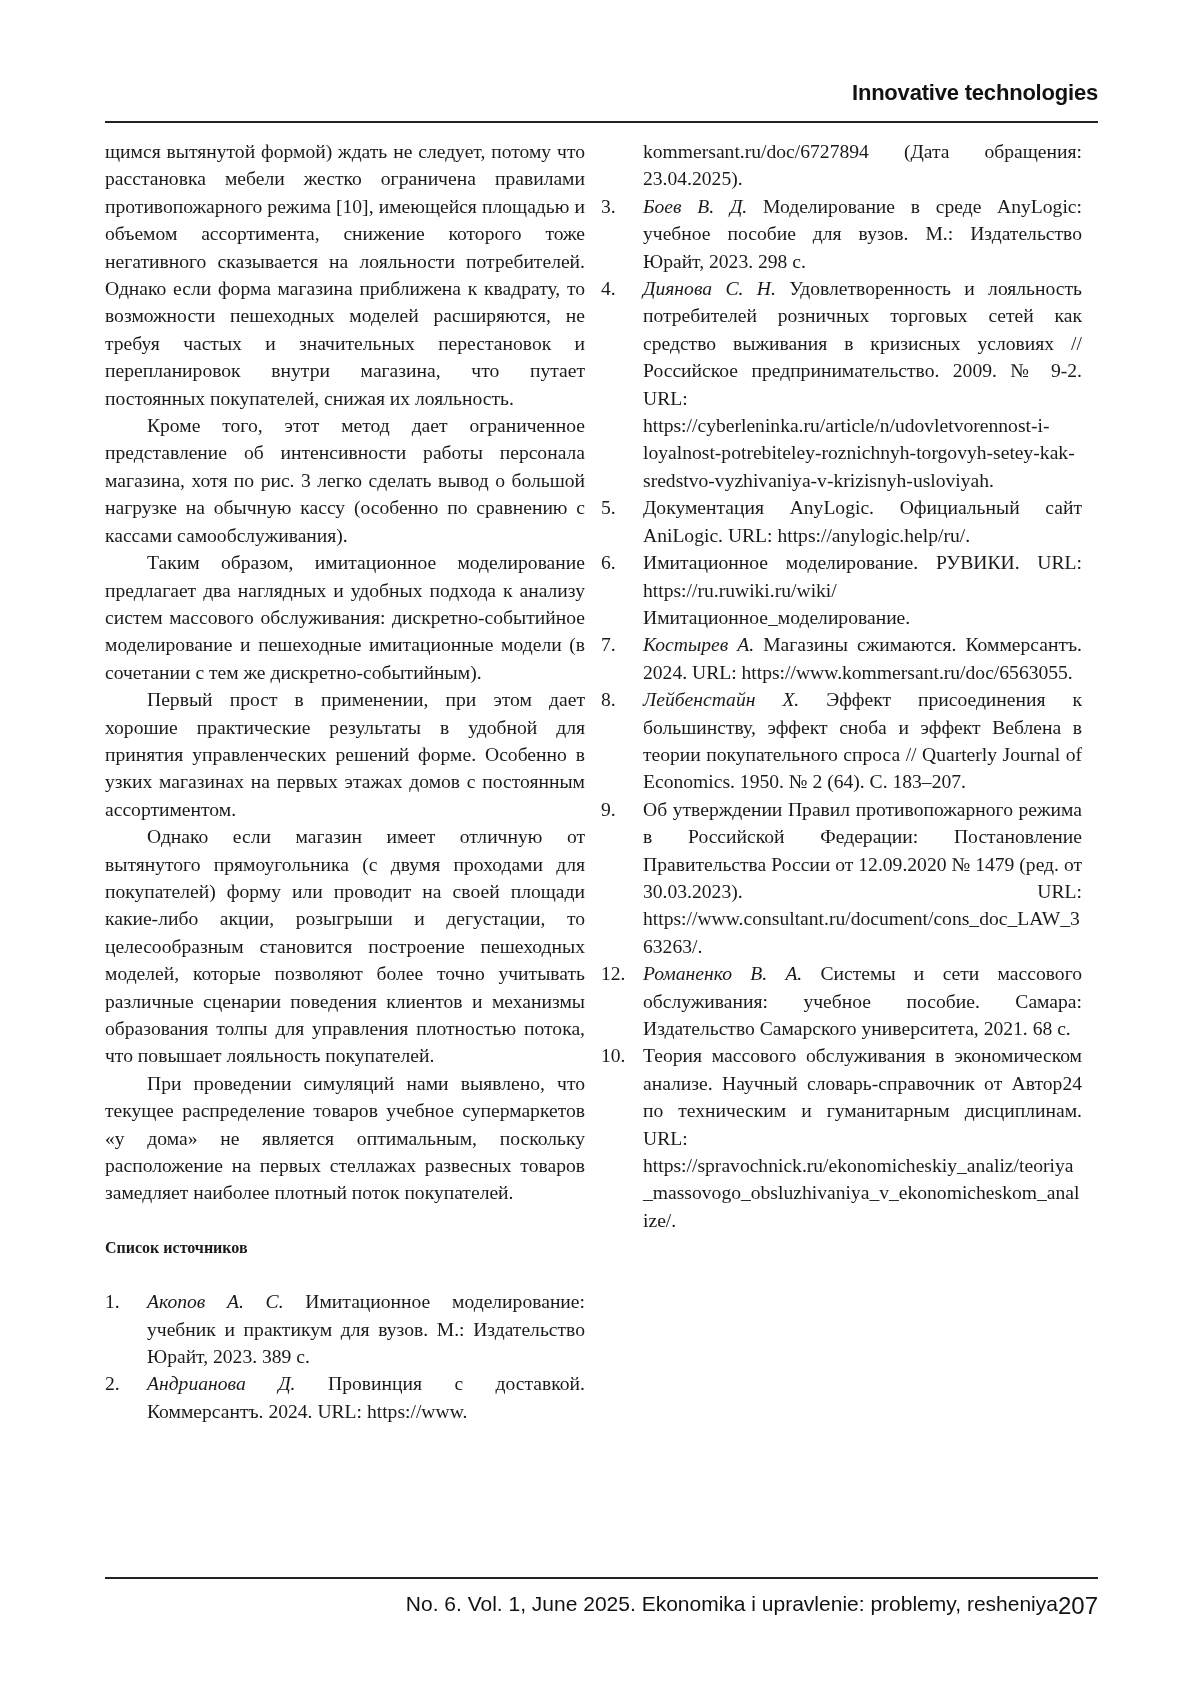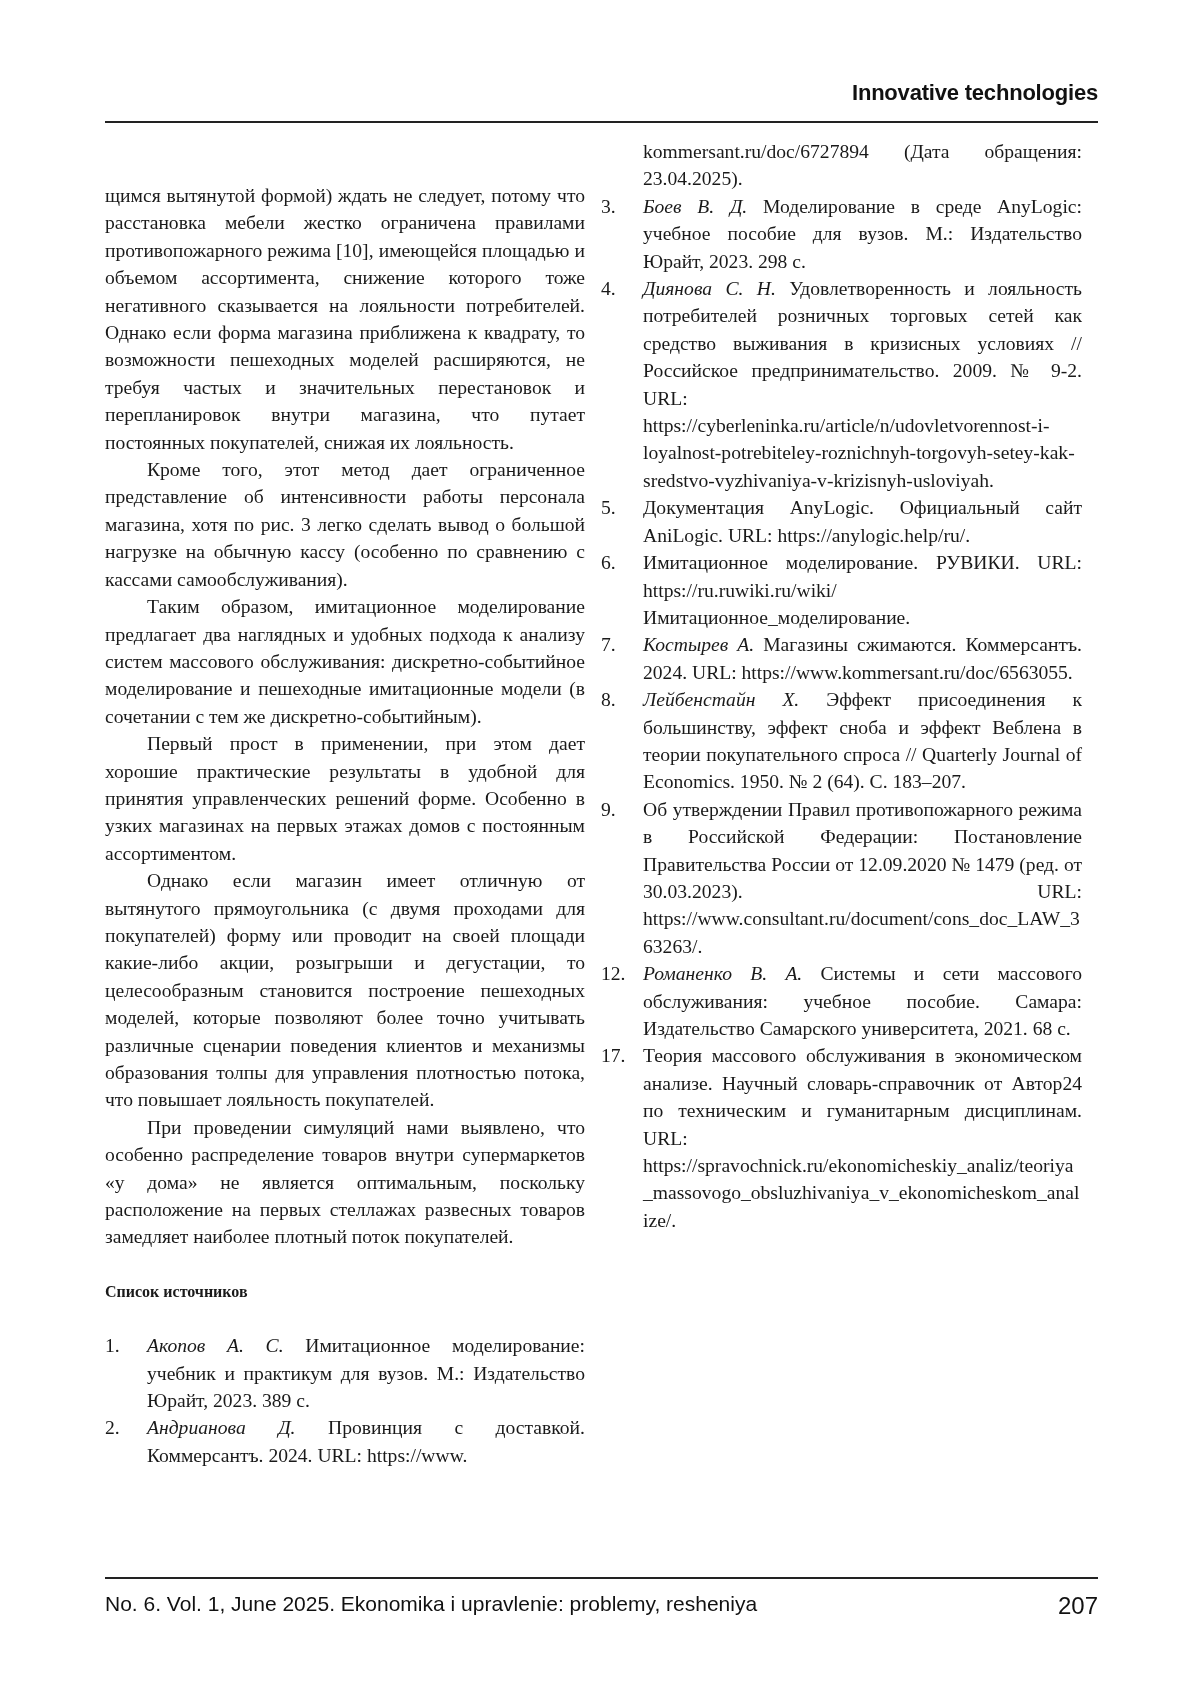--- a/index.html
+++ b/index.html
@@ -10,52 +10,52 @@
     letter-spacing: -0.2px; color: #111;
   }
   .rule { position: absolute; left: 105px; width: 993px; height: 0; border-top: 2px solid #222; }
   .rule.top { top: 121px; }
   .rule.bottom { top: 1577px; }
   .col {
     position: absolute; top: 138px;
     font-family: "Liberation Serif", serif; font-size: 19.6px; line-height: 27.4px;
     text-align: justify; hyphens: manual;
   }
-  .col.left { left: 105px; width: 480px; margin-top: 44px; }
+  .col.left { left: 105px; width: 480px; }
   .col.right { left: 601px; width: 481px; }
   .col p { margin: 0; }
   .col p.indent { text-indent: 42px; }
   .refs-title {
     text-align: left; font-weight: bold; margin: 27px 0 27px 0; font-size: 16px;
   }
   .ref { display: flex; }
   .ref .num { width: 42px; flex: 0 0 42px; text-align: left; }
   .ref .body { flex: 1; text-align: justify; word-break: break-word; }
   .ref .author { font-style: italic; }
   .cont { padding-left: 42px; text-align: justify; word-break: break-word; }
   .footer {
     position: absolute; left: 105px; top: 1592px; width: 993px;
     font-family: "Liberation Sans", sans-serif; font-size: 21px; color: #111;
-    display: flex; justify-content: space-between;
+    display: flex; justify-content: flex-end;
   }
   .footer .page-num { font-size: 24px; }
 </style>
 </head>
 <body>
 
 <div class="running-head">Innovative technologies</div>
 <div class="rule top"></div>
 
 <div class="col left">
   <p>щимся вытянутой формой) ждать не следует, потому что расстановка мебели жестко ограничена правилами противопожарного режима [10], имеющейся площадью и объемом ассортимента, снижение которого тоже негативного сказывается на лояльности потребителей. Однако если форма магазина приближена к квадрату, то возможности пешеходных моделей расширяются, не требуя частых и значительных перестановок и перепланировок внутри магазина, что путает постоянных покупателей, снижая их лояльность.</p>
   <p class="indent">Кроме того, этот метод дает ограниченное представление об интенсивности работы персонала магазина, хотя по рис. 3 легко сделать вывод о большой нагрузке на обычную кассу (особенно по сравнению с кассами самообслуживания).</p>
   <p class="indent">Таким образом, имитационное моделирование предлагает два наглядных и удобных подхода к анализу систем массового обслуживания: дискретно-событийное моделирование и пешеходные имитационные модели (в сочетании с тем же дискретно-событийным).</p>
   <p class="indent">Первый прост в применении, при этом дает хорошие практические результаты в удобной для принятия управленческих решений форме. Особенно в узких магазинах на первых этажах домов с постоянным ассортиментом.</p>
   <p class="indent">Однако если магазин имеет отличную от вытянутого прямоугольника (с двумя проходами для покупателей) форму или проводит на своей площади какие-либо акции, розыгрыши и дегустации, то целесообразным становится построение пешеходных моделей, которые позволяют более точно учитывать различные сценарии поведения клиентов и механизмы образования толпы для управления плотностью потока, что повышает лояльность покупателей.</p>
-  <p class="indent">При проведении симуляций нами выявлено, что особенно распределение товаров внутри супермаркетов «у дома» не является оптимальным, поскольку расположение на первых стеллажах развесных товаров замедляет наиболее плотный поток покупателей.</p>
+  <p class="indent">При проведении симуляций нами выявлено, что текущее распределение товаров учебное супермаркетов «у дома» не является оптимальным, поскольку расположение на первых стеллажах развесных товаров замедляет наиболее плотный поток покупателей.</p>
 
   <div class="refs-title">Список источников</div>
 
   <div class="ref">
     <span class="num">1.</span>
     <span class="body"><span class="author">Акопов А. С.</span><span> Имитационное моделирование: учебник и практикум для вузов. М.: Издательство Юрайт, 2023. 389 с.</span></span>
   </div>
   <div class="ref">
     <span class="num">2.</span>
     <span class="body"><span class="author">Андрианова Д.</span><span> Провинция с доставкой. Коммерсантъ. 2024. URL: https://www.</span></span>
@@ -91,21 +91,21 @@
   </div>
   <div class="ref">
     <span class="num">9.</span>
     <span class="body"><span class="author"></span><span>Об утверждении Правил противопожарного режима в Российской Федерации: Постановление Правительства России от 12.09.2020 № 1479 (ред. от 30.03.2023). URL: https://www.consultant.ru/document/cons_doc_LAW_363263/.</span></span>
   </div>
   <div class="ref">
     <span class="num">12.</span>
     <span class="body"><span class="author">Романенко В. А.</span><span> Системы и сети массового обслуживания: учебное пособие. Самара: Издательство Самарского университета, 2021. 68 с.</span></span>
   </div>
   <div class="ref">
-    <span class="num">17.</span>
+    <span class="num">10.</span>
     <span class="body"><span class="author"></span><span>Теория массового обслуживания в экономическом анализе. Научный словарь-справочник от Автор24 по техническим и гуманитарным дисциплинам. URL: https://spravochnick.ru/ekonomicheskiy_analiz/teoriya_massovogo_obsluzhivaniya_v_ekonomicheskom_analize/.</span></span>
   </div>
 </div>
 
 <div class="rule bottom"></div>
 <div class="footer">
   <span>No. 6. Vol. 1, June 2025. Ekonomika i upravlenie: problemy, resheniya</span>
   <span class="page-num">207</span>
 </div>
 

